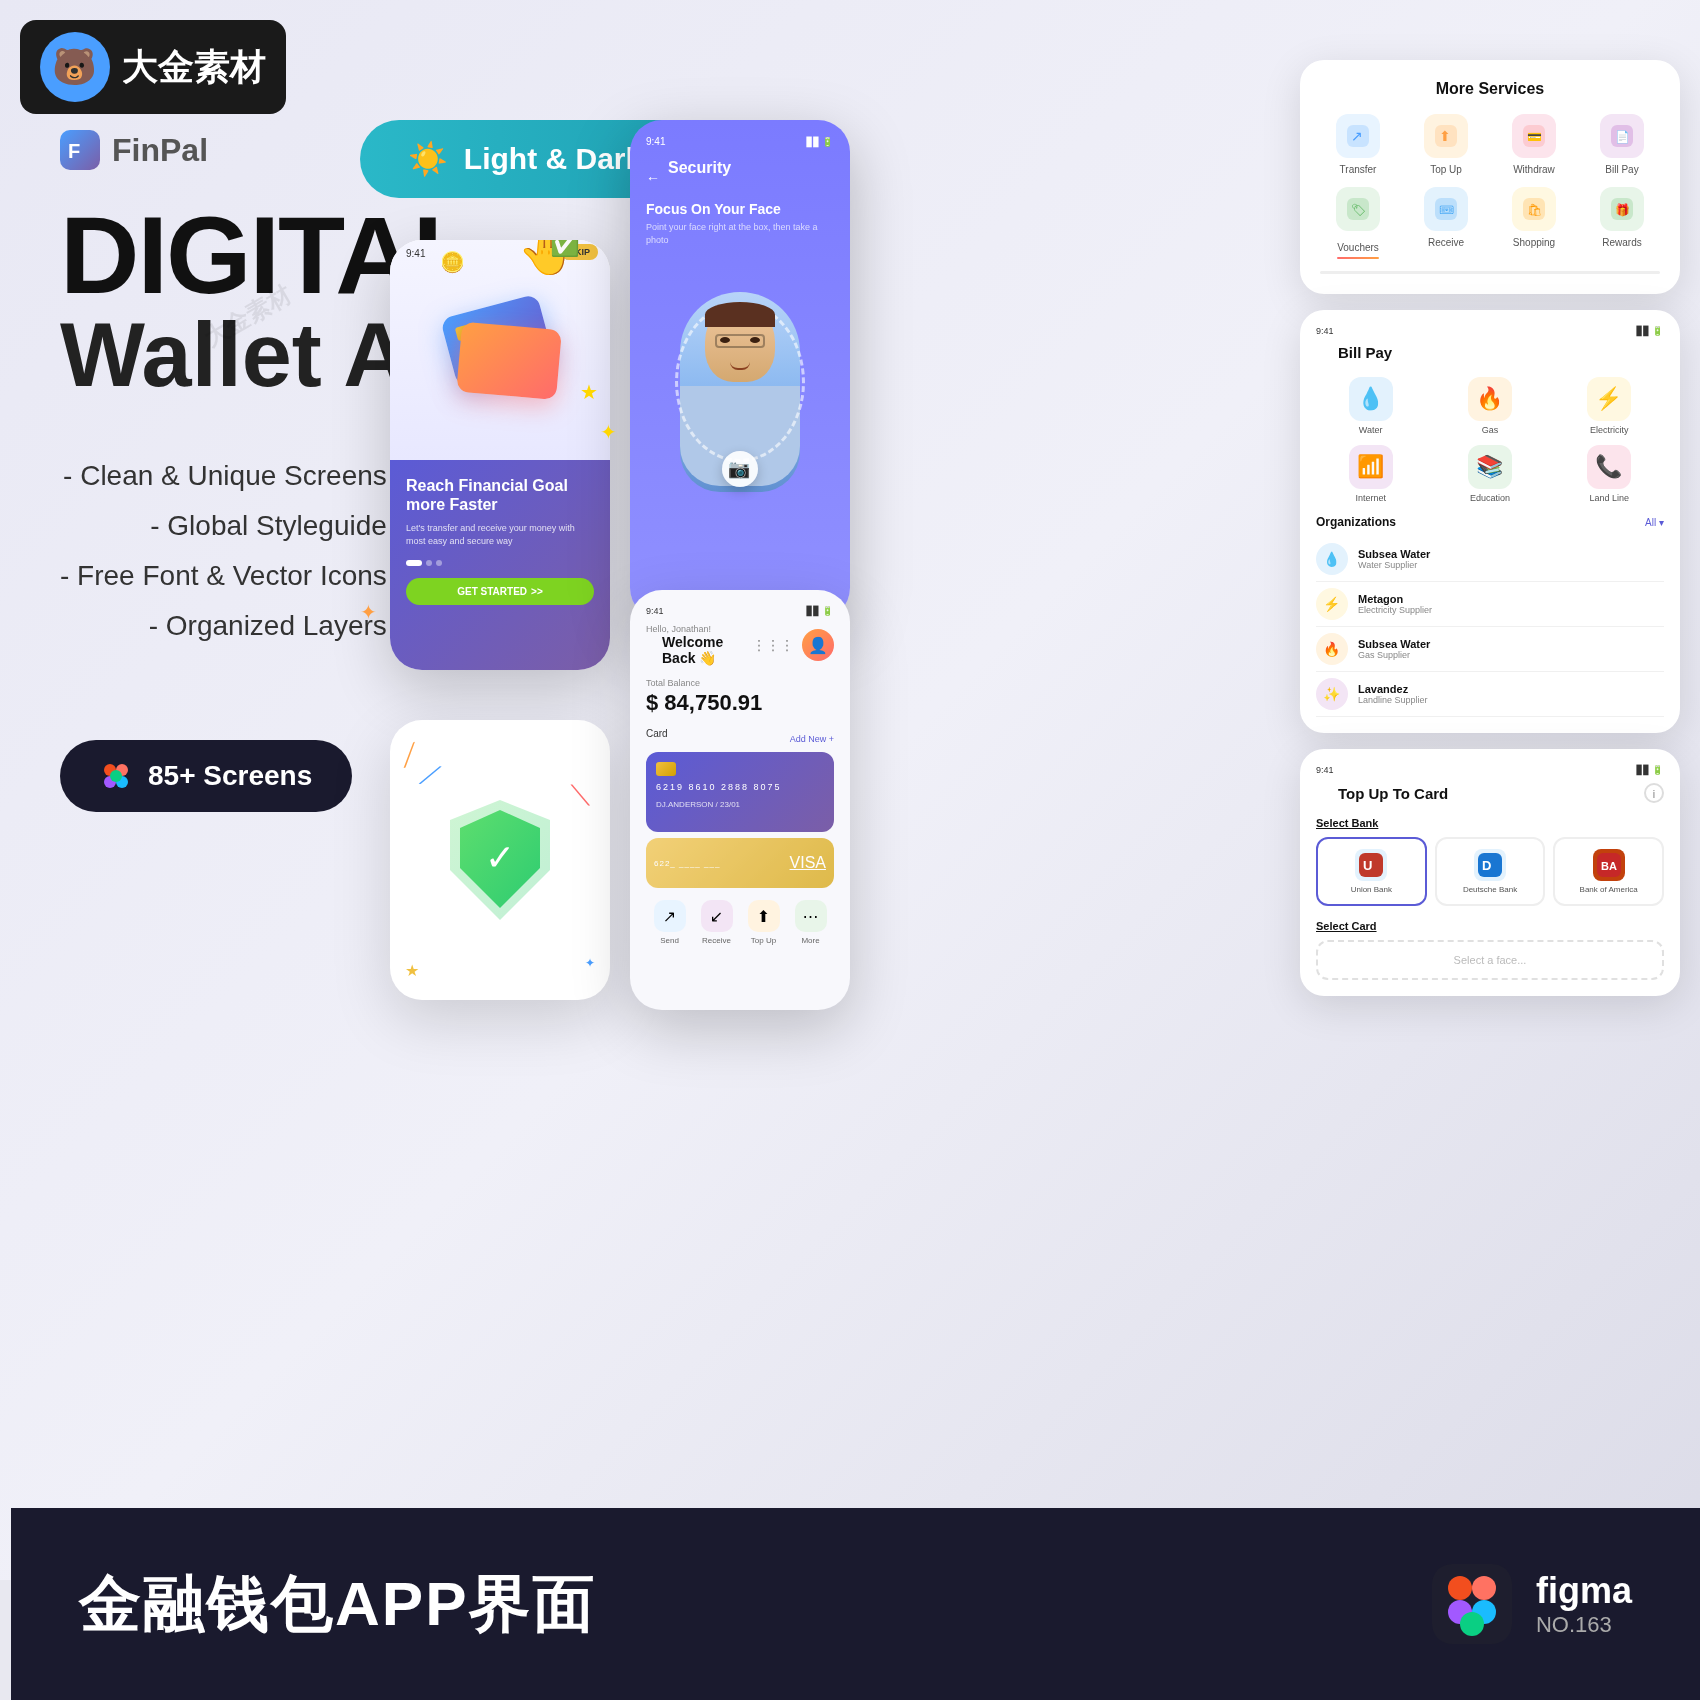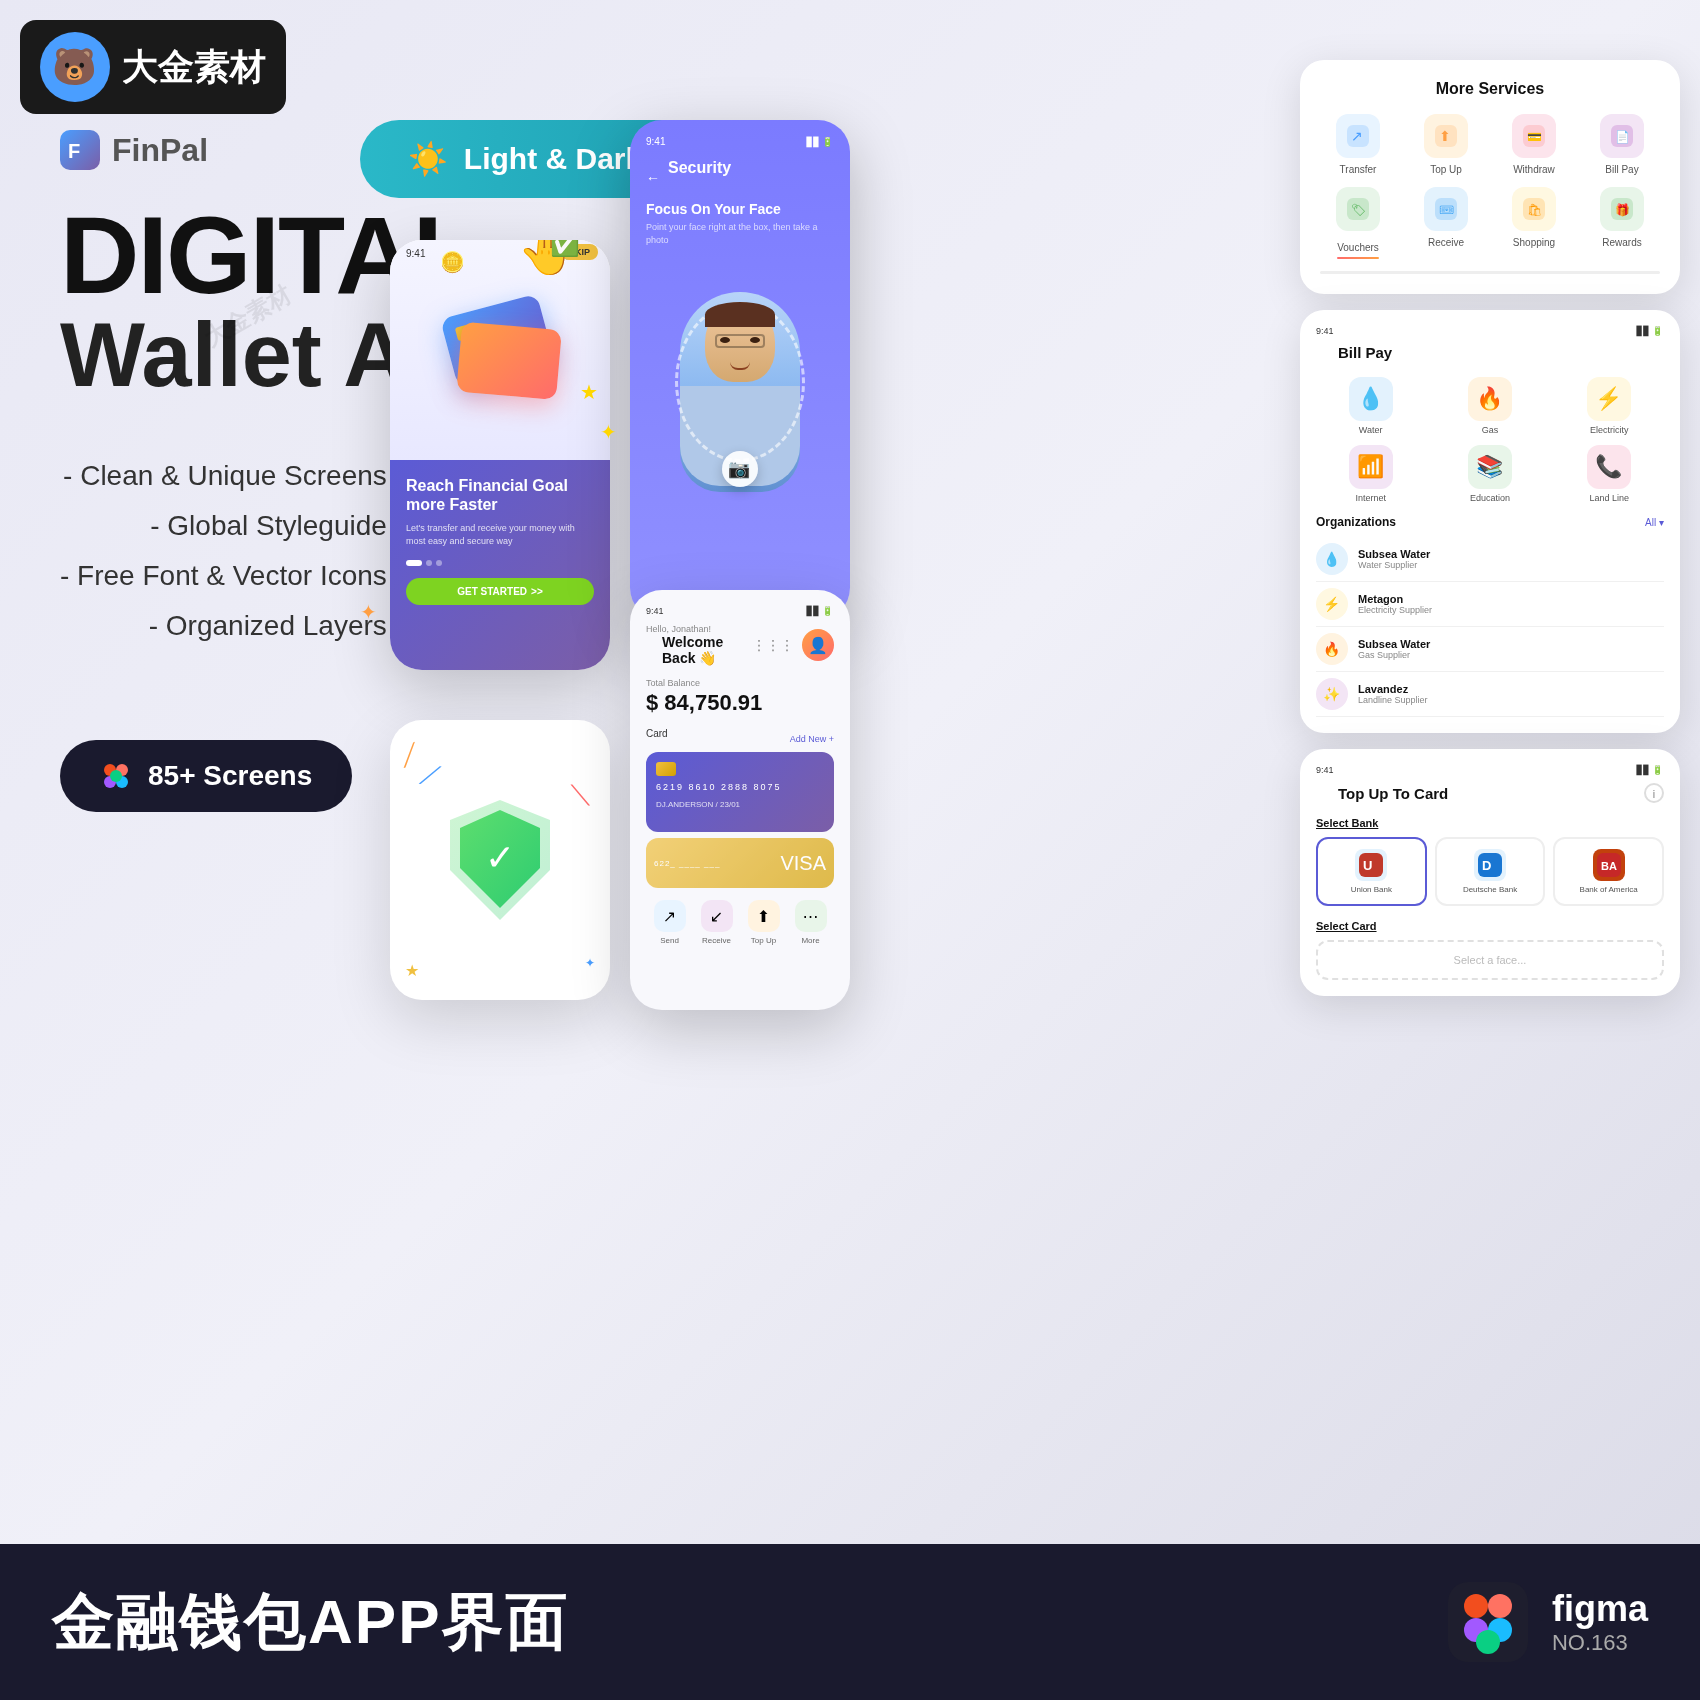--- a/index.html
+++ b/index.html
@@ -16,27 +16,27 @@
     .main-bg {
       position: absolute;
       top: 0; left: 0; right: 0;
       bottom: 120px;
       background: linear-gradient(135deg, #e8e8f4 0%, #f0f0f8 50%, #dcdce8 100%);
     }
 
     
     .bottom-banner {
       position: absolute;
-      bottom: 0; left: 0; right: 0;
-      height: 156px;
+      bottom: 0; left: 11px; right: 0;
+      height: 192px;
       background: #1a1a2e;
       display: flex;
       align-items: center;
       justify-content: space-between;
-      padding: 0 52px;
+      padding: 0 68px;
     }
 
     .bottom-banner-text {
       font-size: 62px;
       font-weight: 900;
       color: white;
       letter-spacing: 2px;
     }
 
     .bottom-banner-right {
@@ -974,21 +974,21 @@
   </div>
 
   <div class="credit-card-mini">
     <div class="card-chip"></div>
     <div class="card-number-mini">6219  8610  2888  8075</div>
     <div class="card-name-mini">DJ.ANDERSON / 23/01</div>
   </div>
 
   <div style="height:50px; background:linear-gradient(135deg, #f0c040, #d4a000); border-radius:12px; padding:8px; display:flex; align-items:center; justify-content:space-between; opacity:0.7;">
     <div style="font-size:8px; color:white; letter-spacing:1px;">622_ ____ ___</div>
-    <div style="font-size:20px; color:white;">VISA</div>
+    <div style="font-size:16px; color:white;text-decoration:underline;">VISA</div>
   </div>
 
   <div style="display:flex; justify-content:space-around; margin-top:12px;">
     <div style="text-align:center;">
       <div style="width:32px; height:32px; background:#e8f4ff; border-radius:10px; display:flex; align-items:center; justify-content:center; font-size:16px; margin:0 auto 4px;">↗</div>
       <div style="font-size:8px; color:#666;">Send</div>
     </div>
     <div style="text-align:center;">
       <div style="width:32px; height:32px; background:#f3e5f5; border-radius:10px; display:flex; align-items:center; justify-content:center; font-size:16px; margin:0 auto 4px;">↙</div>
       <div style="font-size:8px; color:#666;">Receive</div>

